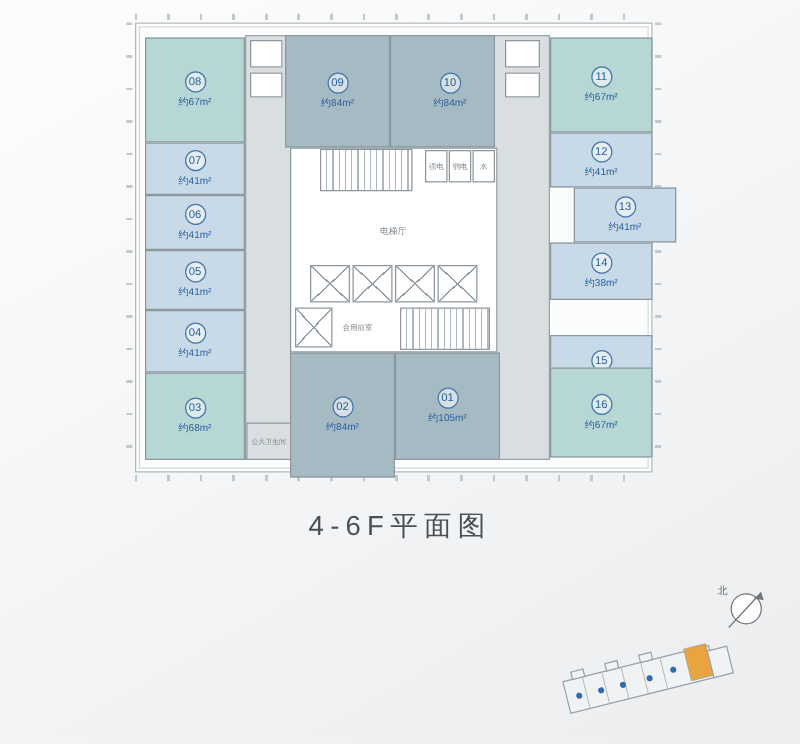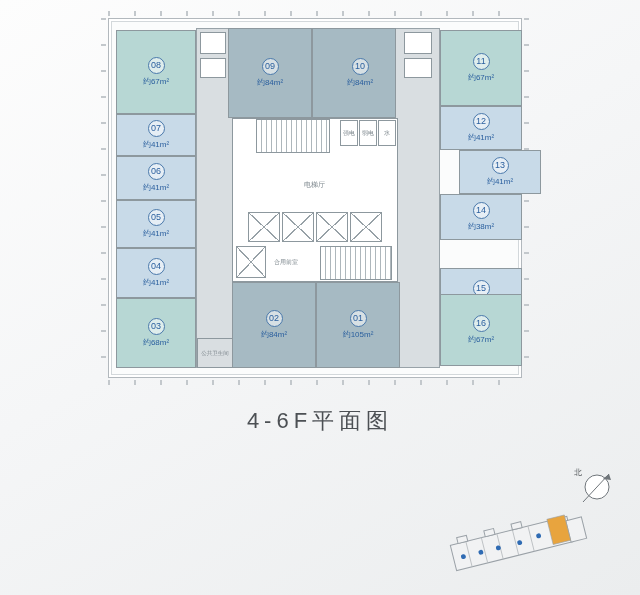--- a/index.html
+++ b/index.html
@@ -158,21 +158,21 @@
         <span class="uarea">约38m²</span>
       </div>
       <div class="unit blue" style="left: 440px; top: 240px; width: 82px; height: 54px; margin-top: 28px;">
         <span class="ucircle">15</span>
         <span class="uarea">约41m²</span>
       </div>
       <div class="unit teal" style="left: 440px; top: 294px; width: 82px; height: 72px; align-items: center;">
         <span class="ucircle">16</span>
         <span class="uarea">约67m²</span>
       </div>
-      <div class="unit gray" style="left: 232px; top: 282px; width: 84px; height: 86px;">
+      <div class="unit gray" style="left: 232px; top: 282px; width: 84px; height: 100px;">
         <span class="ucircle">02</span>
         <span class="uarea">约84m²</span>
       </div>
       <div class="unit gray" style="left: 316px; top: 282px; width: 84px; height: 86px;">
         <span class="ucircle">01</span>
         <span class="uarea">约105m²</span>
       </div>
     </div>
 
   <div class="title">4-6F平面图</div>

